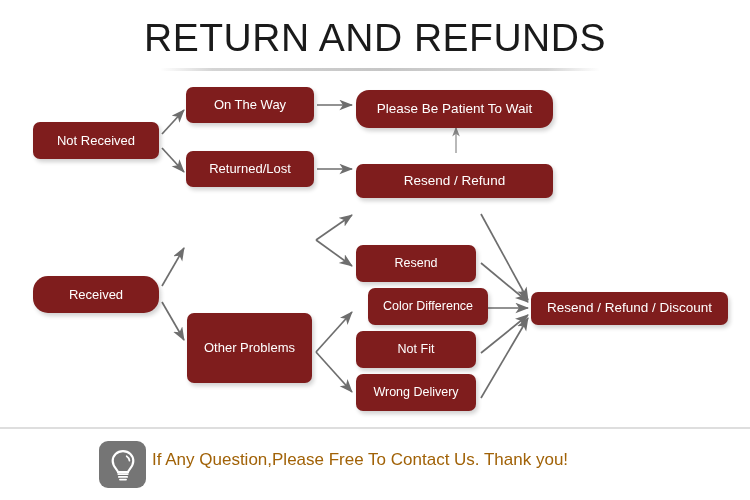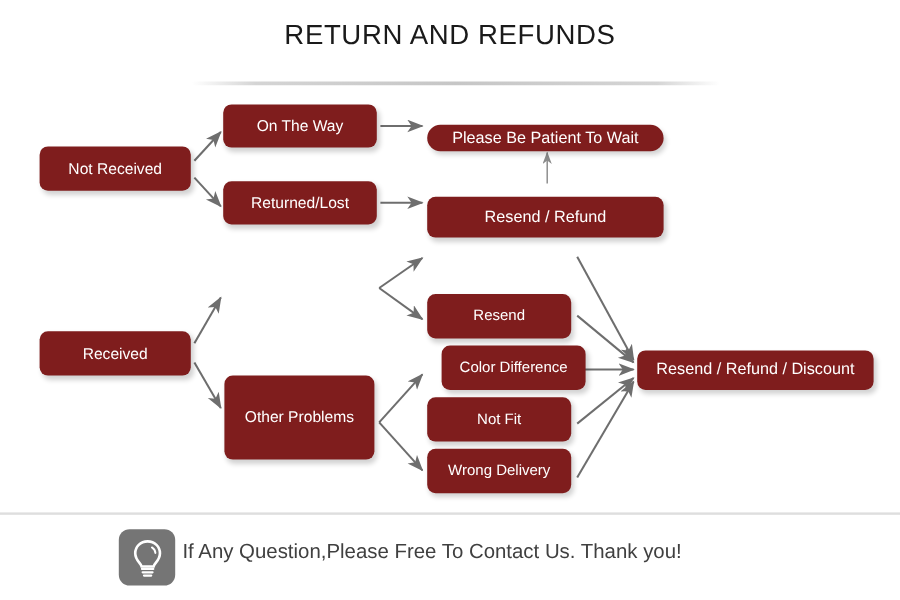--- a/index.html
+++ b/index.html
@@ -20,21 +20,21 @@
     height: 500px;
   }
 
   
   .title {
     position: absolute;
     left: 0;
     top: 16px;
     width: 750px;
     text-align: center;
-    font-size: 23px;
+    font-size: 39px;
     letter-spacing: 0.5px;
     color: #1a1a1a;
     font-weight: 400;
     font-family: "Liberation Sans", sans-serif;
   }
   .title-divider {
     position: absolute;
     left: 160px;
     top: 68px;
     width: 440px;
@@ -97,21 +97,21 @@
     border-radius: 9px;
     display: flex;
     align-items: center;
     justify-content: center;
   }
   .footer-text {
     position: absolute;
     left: 152px;
     top: 450px;
     font-size: 17px;
-    color: #404040;
+    color: #a16207;
     white-space: nowrap;
   }
 </style>
 </head>
 <body>
 
 <div id="page">
 
   <div class="title">RETURN AND REFUNDS</div>
 
@@ -157,25 +157,25 @@
 
     <line x1="456" y1="153" x2="456" y2="127" stroke="#8a8a8a" stroke-width="1.2" marker-end="url(#ah-thin)"></line>
   </svg>
 
   <div class="node" style="left:33px; top:122px; width:126px; height:37px;">Not Received</div>
 
   <div class="node" style="left:186px; top:87px; width:128px; height:36px;">On The Way</div>
 
   <div class="node" style="left:186px; top:151px; width:128px; height:36px;">Returned/Lost</div>
 
-  <div class="node wide" style="left:356px; top:104px; width:197px; height:22px;border-radius:13px;">Please Be Patient To Wait</div>
+  <div class="node wide" style="left:356px; top:90px; width:197px; height:38px;border-radius:13px;">Please Be Patient To Wait</div>
 
   <div class="node wide" style="left:356px; top:164px; width:197px; height:34px;">Resend / Refund</div>
 
-  <div class="node" style="left:33px; top:276px; width:126px; height:37px;">Received</div>
+  <div class="node" style="left:33px; top:276px; width:126px; height:37px;border-radius:15px;">Received</div>
 
 
   <div class="node" style="left:187px; top:313px; width:125px; height:70px;">Other Problems</div>
 
 
   <div class="node small" style="left:356px; top:245px; width:120px; height:37px;">Resend</div>
 
   <div class="node small" style="left:368px; top:288px; width:120px; height:37px;">Color Difference</div>
 
   <div class="node small" style="left:356px; top:331px; width:120px; height:37px;">Not Fit</div>

